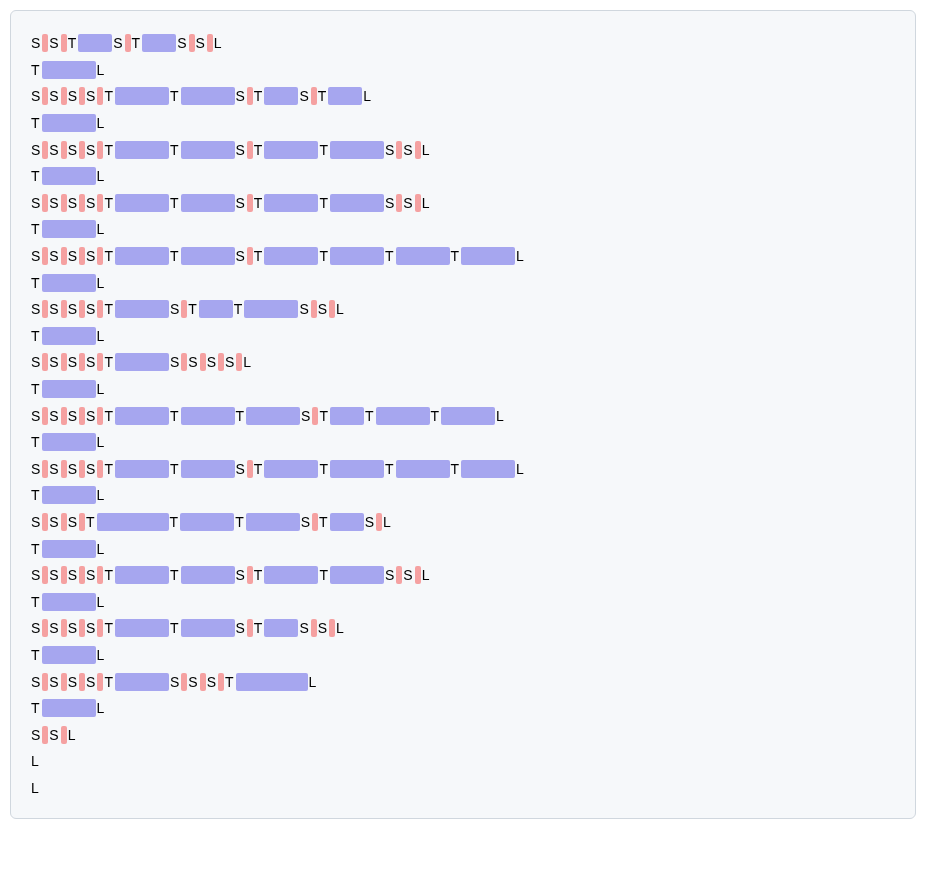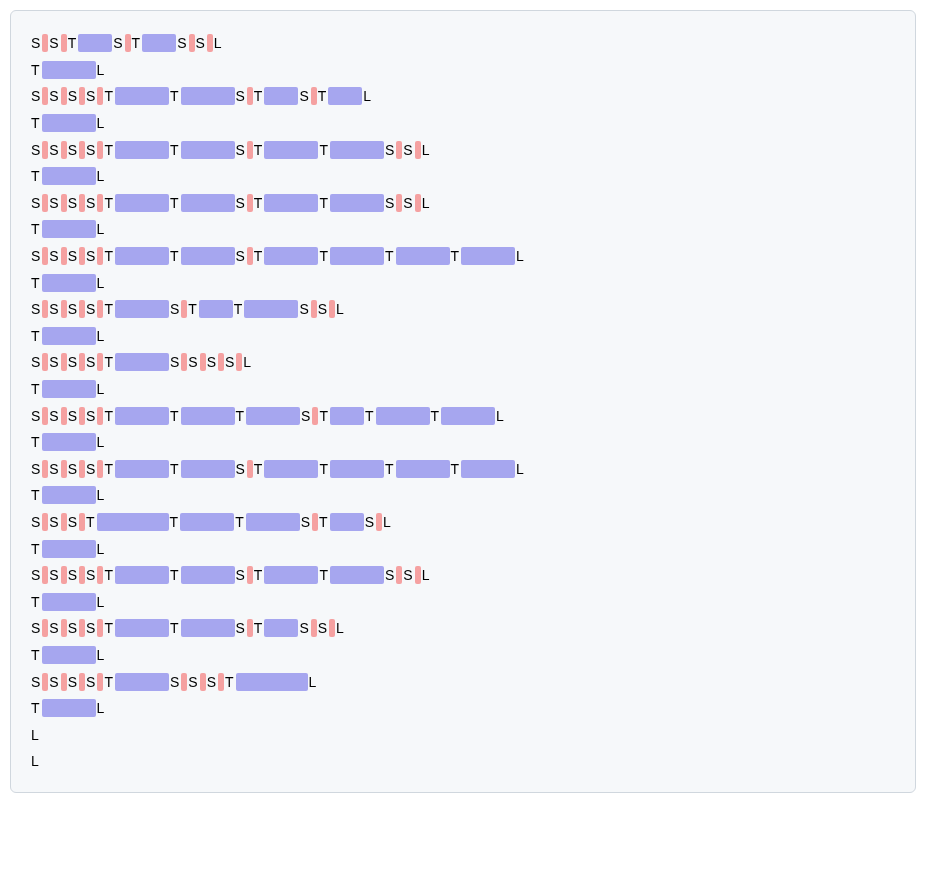--- a/index.html
+++ b/index.html
@@ -64,15 +64,16 @@
     <div class="line"><span class="letter">S</span><span class="tok tok-s" style="width: 6px;"></span><span class="letter">S</span><span class="tok tok-s" style="width: 6px;"></span><span class="letter">S</span><span class="tok tok-s" style="width: 6px;"></span><span class="letter">S</span><span class="tok tok-s" style="width: 6px;"></span><span class="letter">T</span><span class="tok tok-t" style="width: 54px;"></span><span class="letter">T</span><span class="tok tok-t" style="width: 54px;"></span><span class="letter">S</span><span class="tok tok-s" style="width: 6px;"></span><span class="letter">T</span><span class="tok tok-t" style="width: 54px;"></span><span class="letter">T</span><span class="tok tok-t" style="width: 54px;"></span><span class="letter">T</span><span class="tok tok-t" style="width: 54px;"></span><span class="letter">T</span><span class="tok tok-t" style="width: 54px;"></span><span class="letter">L</span></div>
     <div class="line"><span class="letter">T</span><span class="tok tok-t" style="width: 54px;"></span><span class="letter">L</span></div>
     <div class="line"><span class="letter">S</span><span class="tok tok-s" style="width: 6px;"></span><span class="letter">S</span><span class="tok tok-s" style="width: 6px;"></span><span class="letter">S</span><span class="tok tok-s" style="width: 6px;"></span><span class="letter">T</span><span class="tok tok-t" style="width: 72px;"></span><span class="letter">T</span><span class="tok tok-t" style="width: 54px;"></span><span class="letter">T</span><span class="tok tok-t" style="width: 54px;"></span><span class="letter">S</span><span class="tok tok-s" style="width: 6px;"></span><span class="letter">T</span><span class="tok tok-t" style="width: 34px;"></span><span class="letter">S</span><span class="tok tok-s" style="width: 6px;"></span><span class="letter">L</span></div>
     <div class="line"><span class="letter">T</span><span class="tok tok-t" style="width: 54px;"></span><span class="letter">L</span></div>
     <div class="line"><span class="letter">S</span><span class="tok tok-s" style="width: 6px;"></span><span class="letter">S</span><span class="tok tok-s" style="width: 6px;"></span><span class="letter">S</span><span class="tok tok-s" style="width: 6px;"></span><span class="letter">S</span><span class="tok tok-s" style="width: 6px;"></span><span class="letter">T</span><span class="tok tok-t" style="width: 54px;"></span><span class="letter">T</span><span class="tok tok-t" style="width: 54px;"></span><span class="letter">S</span><span class="tok tok-s" style="width: 6px;"></span><span class="letter">T</span><span class="tok tok-t" style="width: 54px;"></span><span class="letter">T</span><span class="tok tok-t" style="width: 54px;"></span><span class="letter">S</span><span class="tok tok-s" style="width: 6px;"></span><span class="letter">S</span><span class="tok tok-s" style="width: 6px;"></span><span class="letter">L</span></div>
     <div class="line"><span class="letter">T</span><span class="tok tok-t" style="width: 54px;"></span><span class="letter">L</span></div>
     <div class="line"><span class="letter">S</span><span class="tok tok-s" style="width: 6px;"></span><span class="letter">S</span><span class="tok tok-s" style="width: 6px;"></span><span class="letter">S</span><span class="tok tok-s" style="width: 6px;"></span><span class="letter">S</span><span class="tok tok-s" style="width: 6px;"></span><span class="letter">T</span><span class="tok tok-t" style="width: 54px;"></span><span class="letter">T</span><span class="tok tok-t" style="width: 54px;"></span><span class="letter">S</span><span class="tok tok-s" style="width: 6px;"></span><span class="letter">T</span><span class="tok tok-t" style="width: 34px;"></span><span class="letter">S</span><span class="tok tok-s" style="width: 6px;"></span><span class="letter">S</span><span class="tok tok-s" style="width: 6px;"></span><span class="letter">L</span></div>
     <div class="line"><span class="letter">T</span><span class="tok tok-t" style="width: 54px;"></span><span class="letter">L</span></div>
     <div class="line"><span class="letter">S</span><span class="tok tok-s" style="width: 6px;"></span><span class="letter">S</span><span class="tok tok-s" style="width: 6px;"></span><span class="letter">S</span><span class="tok tok-s" style="width: 6px;"></span><span class="letter">S</span><span class="tok tok-s" style="width: 6px;"></span><span class="letter">T</span><span class="tok tok-t" style="width: 54px;"></span><span class="letter">S</span><span class="tok tok-s" style="width: 6px;"></span><span class="letter">S</span><span class="tok tok-s" style="width: 6px;"></span><span class="letter">S</span><span class="tok tok-s" style="width: 6px;"></span><span class="letter">T</span><span class="tok tok-t" style="width: 72px;"></span><span class="letter">L</span></div>
     <div class="line"><span class="letter">T</span><span class="tok tok-t" style="width: 54px;"></span><span class="letter">L</span></div>
+    <div class="line"><span class="letter">S</span><span class="tok tok-s" style="width: 6px;"></span><span class="letter">S</span><span class="tok tok-s" style="width: 6px;"></span><span class="letter">L</span></div>
     <div class="line"><span class="letter">L</span></div>
     <div class="line"><span class="letter">L</span></div>
   </div>
 
 </body></html>

